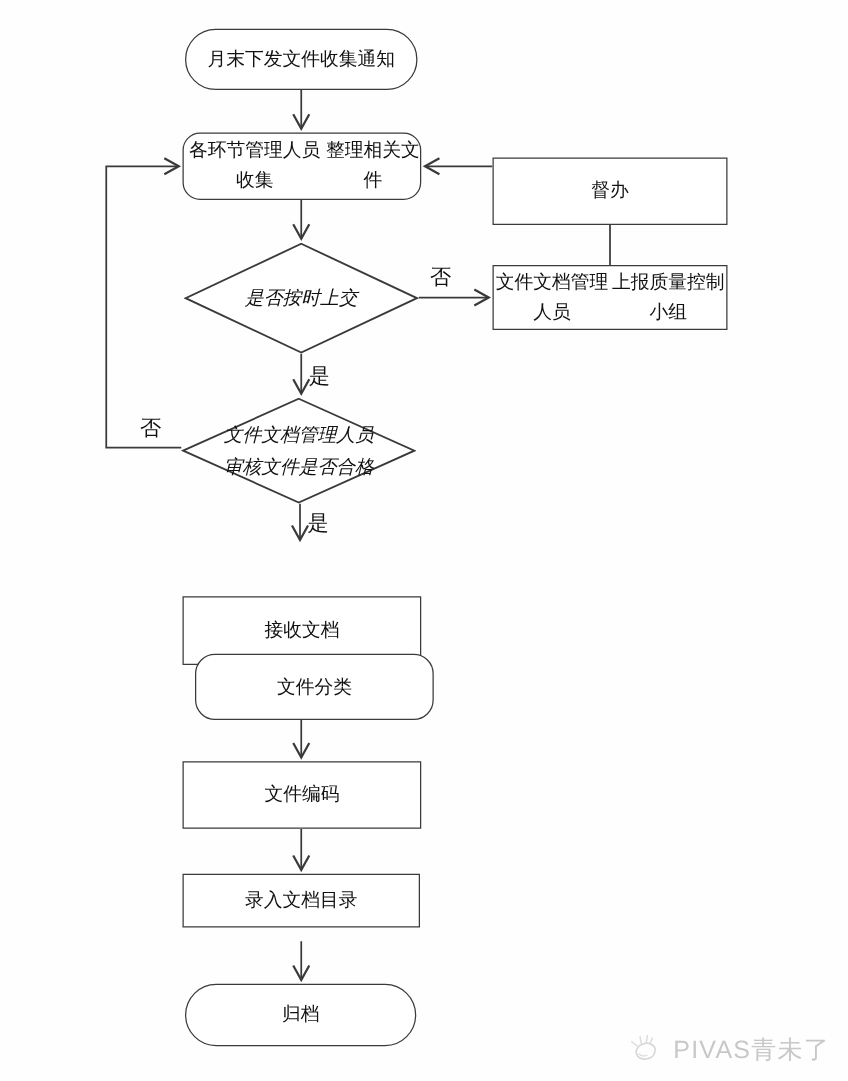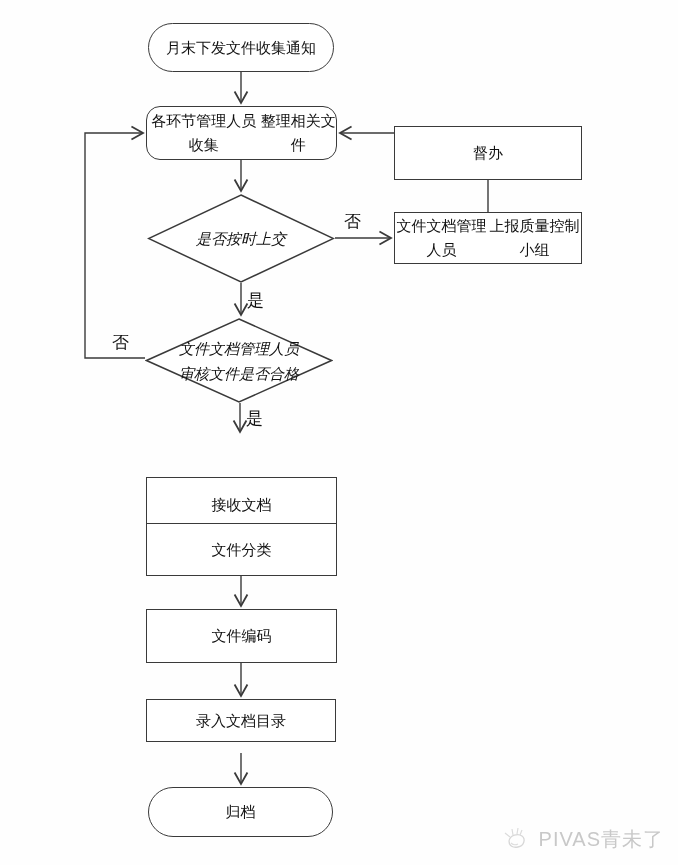--- a/index.html
+++ b/index.html
@@ -82,21 +82,21 @@
     <div class="dlabel">
       <span style="display:block">文件文档管理人员</span>
       <span style="display:block">审核文件是否合格</span>
     </div>
   </div>
 
   <div class="node rect" style="left:146px;top:435px;width:191px;height:55px;margin-top:42px;">
     <span>接收文档</span>
   </div>
 
-  <div class="node rect" style="left:146px;top:523px;width:191px;height:53px;">
+  <div class="node rect" style="left:156px;top:523px;width:191px;height:53px;border-radius:16px;">
     <span>文件分类</span>
   </div>
 
   <div class="node rect" style="left:146px;top:609px;width:191px;height:54px;">
     <span>文件编码</span>
   </div>
 
   <div class="node rect" style="left:146px;top:699px;width:190px;height:43px;">
     <span>录入文档目录</span>
   </div>

